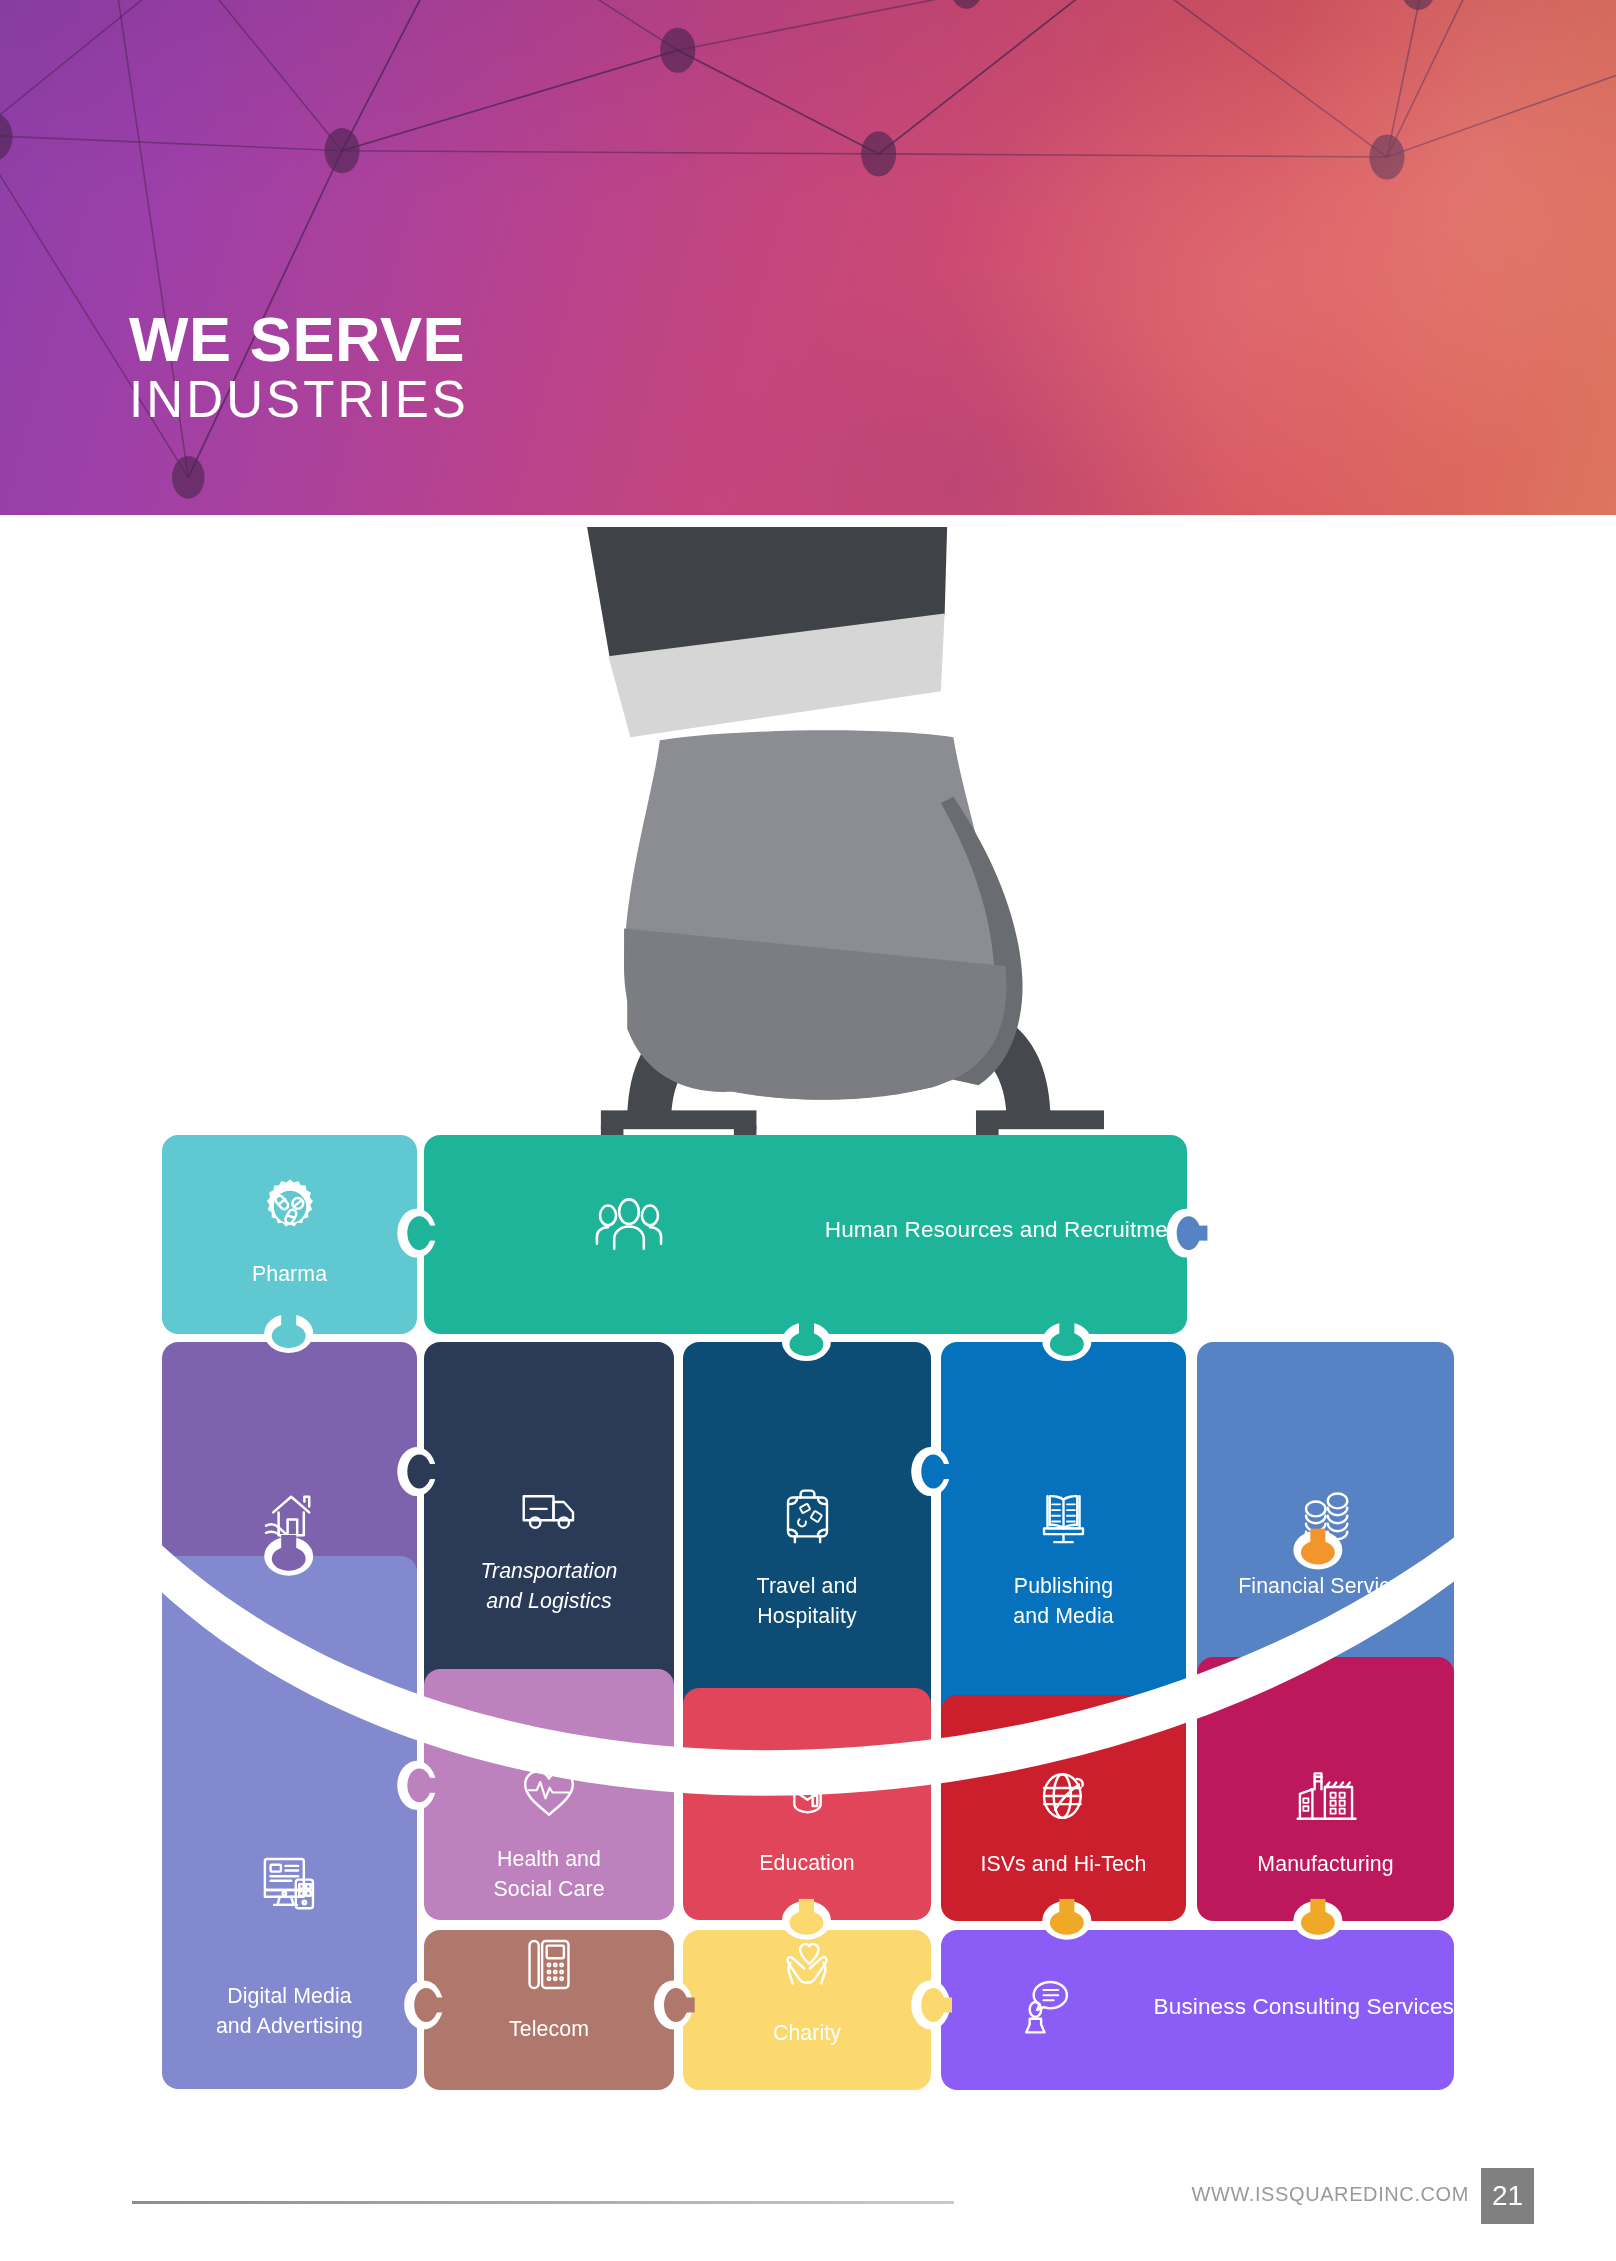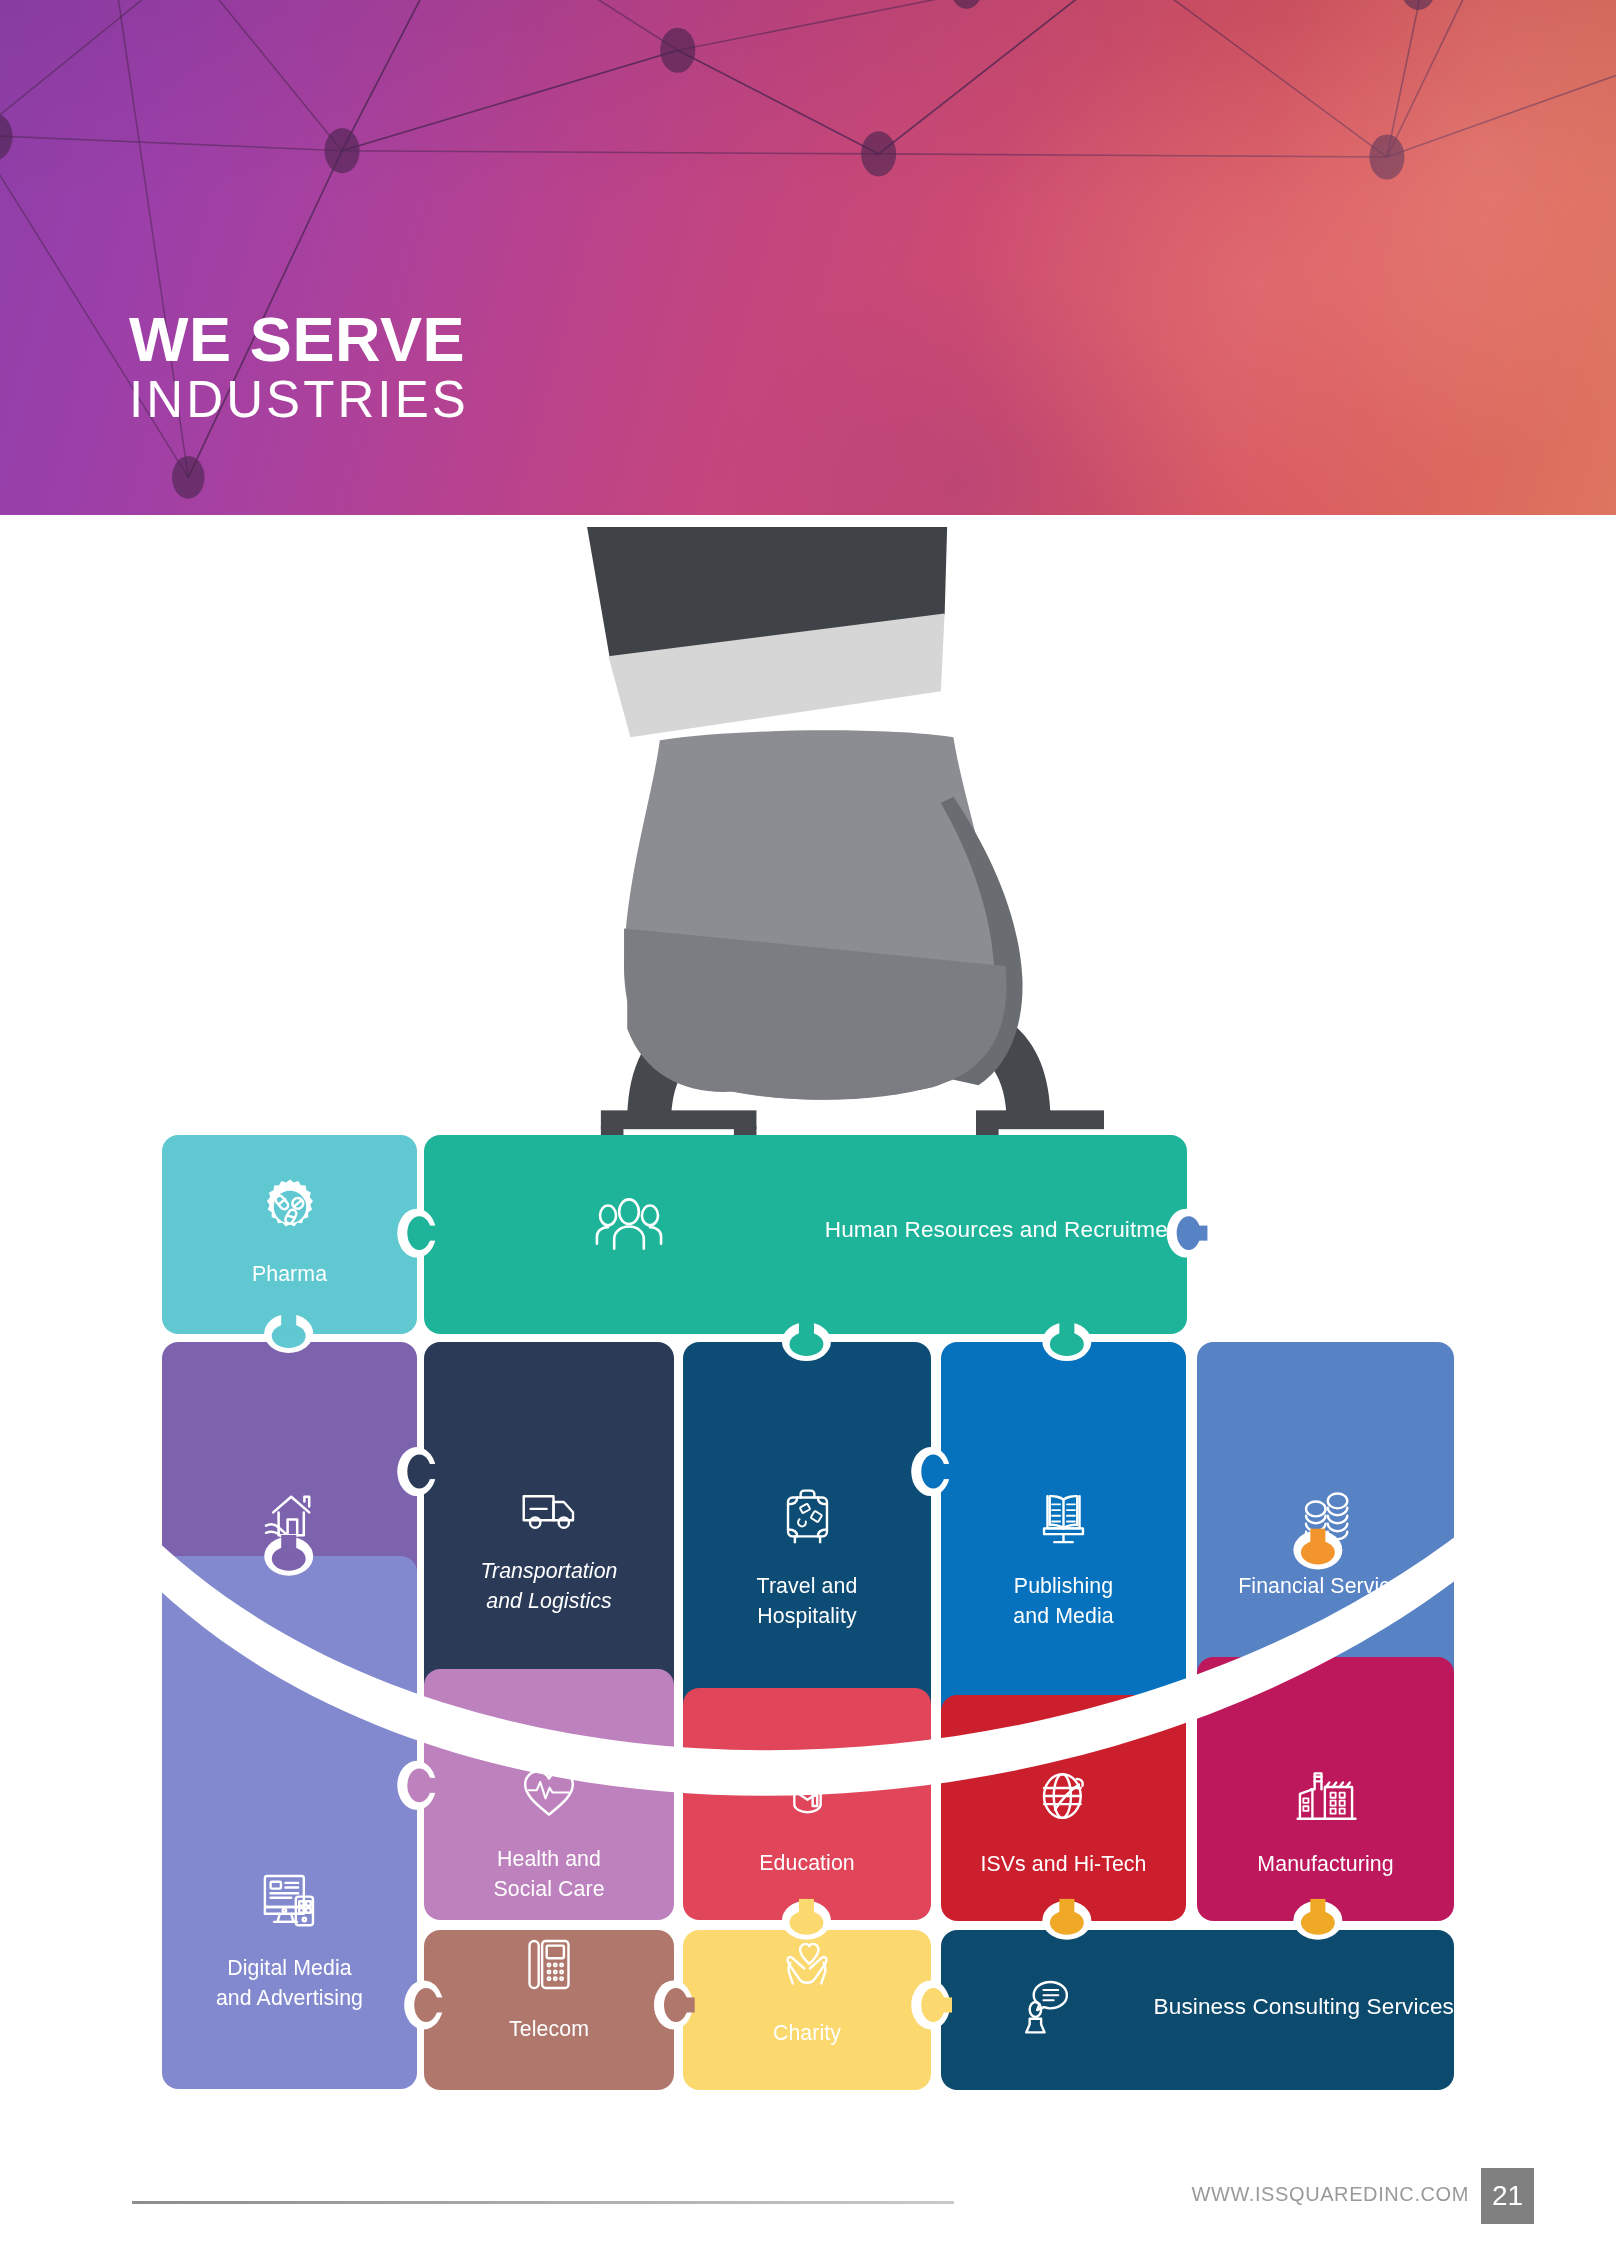--- a/index.html
+++ b/index.html
@@ -327,21 +327,21 @@
       <path d="M59 38c0 7 8 13 17 13s17-6 17-13"></path>
       <path d="M59 52c0 7 8 13 17 13s17-6 17-13"></path>
       <path d="M59 66c0 7 8 13 17 13s17-6 17-13"></path>
       <path d="M59 80c0 7 8 13 17 13s17-6 17-13"></path>
       </g>
           </svg></span>
         <div class="tlabel" style="margin-top: 21.3px;">Financial Services</div>
       </div>
     </div>
     <div class="tile" style="left: 162px; top: 1556px; width: 255px; height: 533px; background: rgb(130, 137, 206);">
-      <div class="tile-inner" style="top: 312px;">
+      <div class="tile-inner" style="top: 295px; gap: 45px;">
         <span class="ticon" style="color: rgb(130, 137, 206);"><svg viewBox="0 0 110 110" width="63" height="63">
             <g fill="none" stroke="#ffffff" stroke-width="4.2" stroke-linecap="round" stroke-linejoin="round">
       <rect x="12" y="14" width="68" height="54" rx="4"></rect>
       <rect x="22" y="24" width="18" height="12" rx="2"></rect>
       <line x1="48" y1="26" x2="70" y2="26"></line>
               <line x1="48" y1="34" x2="70" y2="34"></line>
       <line x1="22" y1="44" x2="70" y2="44"></line>
               <line x1="22" y1="52" x2="58" y2="52"></line>
       <path d="M12 68h68v12H12z"></path>
               <circle cx="46" cy="74" r="3"></circle>
@@ -456,21 +456,21 @@
             <g fill="none" stroke="#ffffff" stroke-width="4.2" stroke-linecap="round" stroke-linejoin="round">
       <path d="M55 50c-8-8-12-14-12-21 0-6 5-10 10-10 3 0 5 2 6 4 1-2 3-4 6-4 5 0 10 4 10 10 0 7-4 13-12 21l-4 4z"></path>
       <path d="M50 62 30 44c-4-4-9-2-9 3 0 3 1 5 3 8l18 26c3 4 7 6 12 6"></path>
       <path d="M60 62l20-18c4-4 9-2 9 3 0 3-1 5-3 8L68 81c-3 4-7 6-12 6"></path>
       <path d="M26 52c-3 5-4 12-2 18l6 18M84 52c3 5 4 12 2 18l-6 18"></path>
       </g>
           </svg></span>
         <div class="tlabel" style="margin-top: 21.3px;">Charity</div>
       </div>
     </div>
-    <div class="tile wide" style="left: 941px; top: 1930px; width: 513px; height: 160px; background: #0c4a6e;">
+    <div class="tile wide" style="left: 941px; top: 1930px; width: 513px; height: 160px; background: #8b5cf6;">
       <div class="tile-inner" style="top: 44px; padding-left: 47px;">
         <span class="ticon" style="color: rgb(240, 168, 39);"><svg viewBox="0 0 110 110" width="64" height="63">
             <g fill="none" stroke="#ffffff" stroke-width="4.2" stroke-linecap="round" stroke-linejoin="round">
       <path d="M52 14c16 0 29 10 29 23S68 60 52 60c-4 0-8-1-11-2l-12 5 4-10c-6-4-10-10-10-16 0-13 13-23 29-23z"></path>
       <g stroke-width="3.4">
         <line x1="40" y1="28" x2="66" y2="28"></line>
                 <line x1="40" y1="37" x2="66" y2="37"></line>
                 <line x1="40" y1="46" x2="58" y2="46"></line>
       </g>
       <ellipse cx="26" cy="62" rx="10" ry="13"></ellipse>

